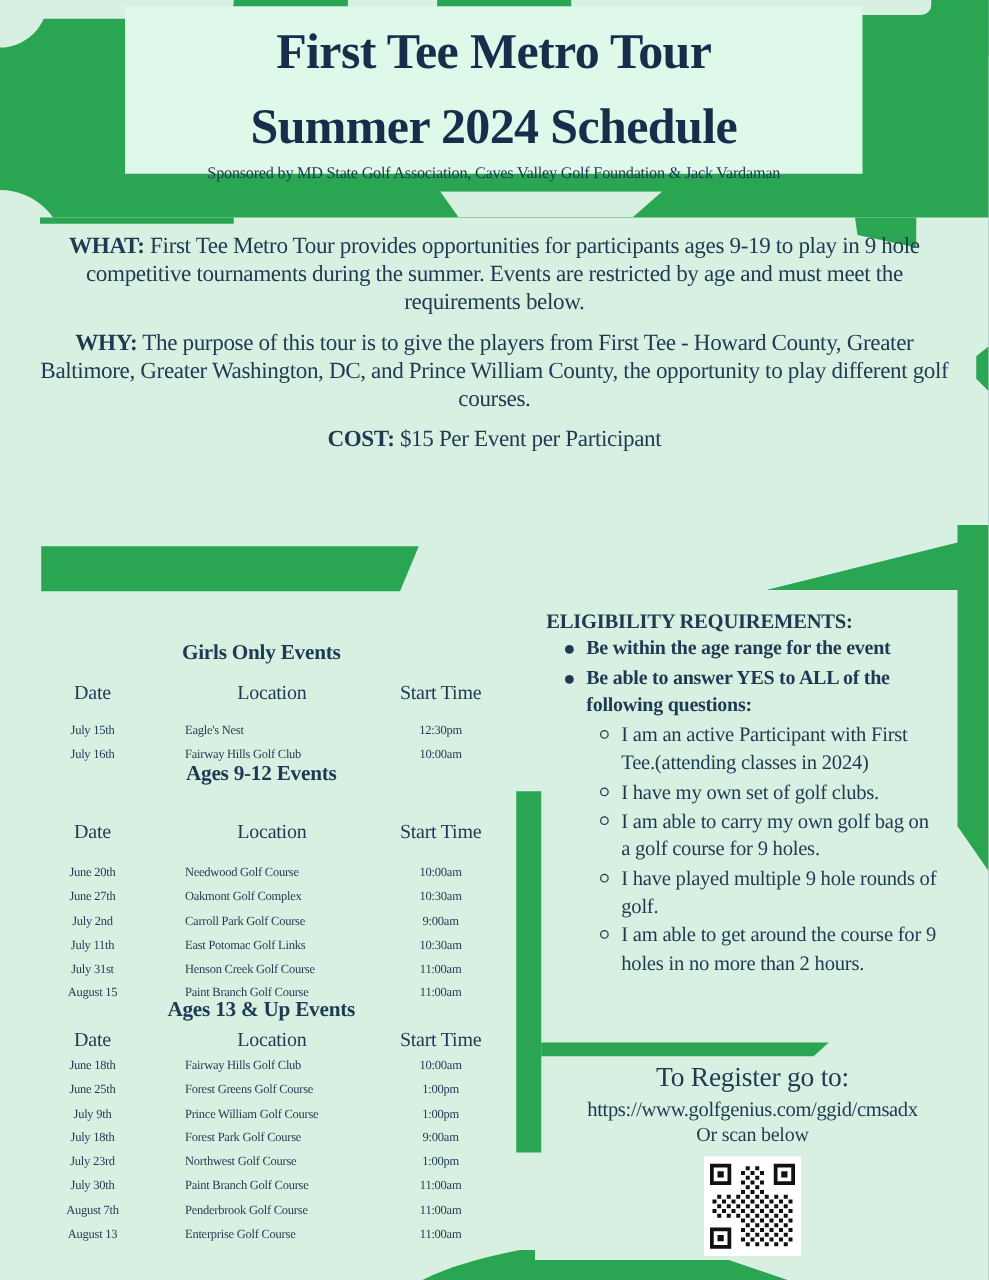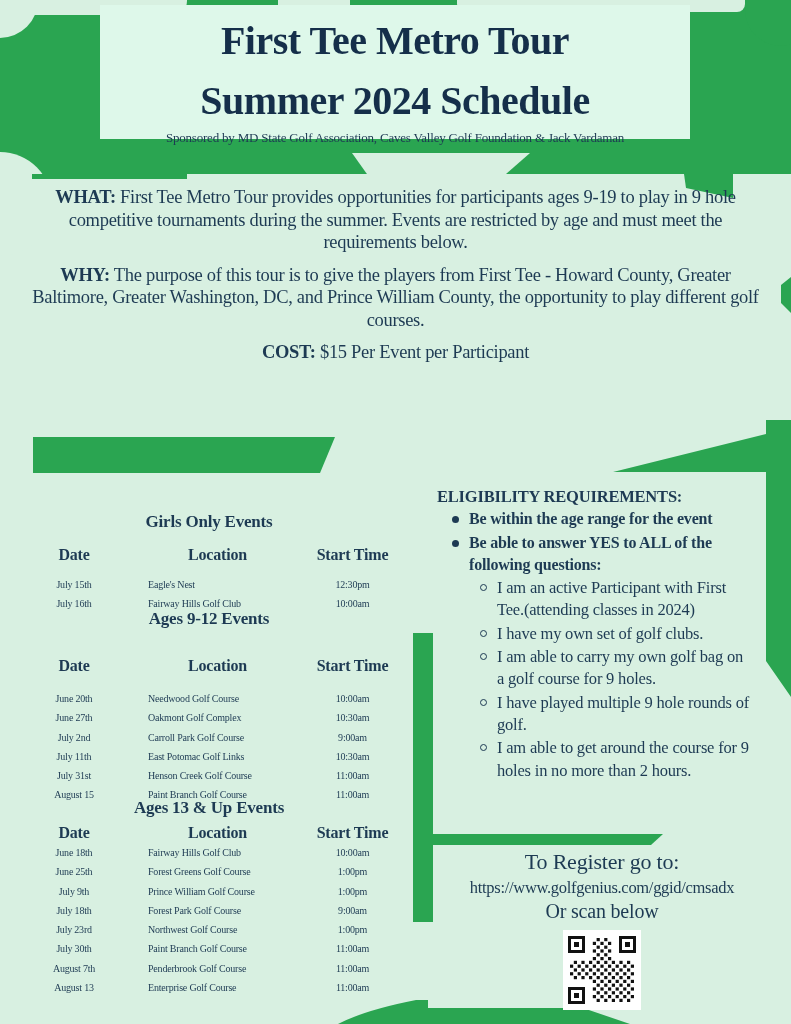--- a/index.html
+++ b/index.html
@@ -28,21 +28,21 @@
   
   .intro{position:absolute;left:30px;top:186px;width:731px;text-align:center;
          font-size:18.5px;line-height:22.5px;letter-spacing:-0.3px;}
   .intro p{margin:0 0 10px;}
   .intro p.reg{margin-top:14px;}
   .intro b{letter-spacing:-0.3px;}
   
   .tblock{position:absolute;left:28px;width:362px;}
   .tbl-title{font-size:17px;font-weight:bold;text-align:center;letter-spacing:-0.2px;}
   .thead,.trow{display:grid;grid-template-columns:92px 195px 75px;}
-  .thead{font-weight:bold;font-size:16px;line-height:19px;}
+  .thead{font-weight:normal;font-size:16px;line-height:19px;}
   .trow{font-size:10px;line-height:19.3px;}
   .c-date,.c-time{text-align:center;}
   .c-loc{text-align:left;padding-left:28px;}
   .thead .c-loc{text-align:center;padding-left:0;}
   #t1{top:512px;} #t1 .tbl-title{margin-bottom:13px;} #t1 .rows{margin-top:11px;}
   #t2{top:609px;} #t2 .tbl-title{margin-bottom:27px;} #t2 .rows{margin-top:14px;}
   #t3{top:798px;} #t3 .tbl-title{margin-bottom:5px;}  #t3 .rows{margin-top:1px;}
   
   .elig{position:absolute;left:437px;top:486px;width:330px;font-size:16.5px;line-height:22.3px;}
   .elig-head{font-weight:bold;font-size:16.5px;margin:0;}
@@ -50,21 +50,21 @@
   ul.main>li{position:relative;padding-left:32px;max-width:300px;margin-bottom:1px;}
   ul.main>li::before{content:"";position:absolute;left:15px;top:8px;width:7px;height:7px;border-radius:50%;background:var(--navy);}
   ul.sub{list-style:none;margin:0;padding:0 0 0 60px;font-weight:normal;font-size:16.5px;}
   ul.sub>li{position:relative;max-width:256px;margin-bottom:1px;}
   ul.sub>li::before{content:"";position:absolute;left:-17px;top:7px;width:7px;height:7px;border-radius:50%;
                     border:1.5px solid var(--navy);box-sizing:border-box;background:transparent;}
   
   .register{position:absolute;left:437px;top:848px;width:330px;text-align:center;}
   .reg-head{font-size:22px;font-weight:normal;margin:0;line-height:28px;letter-spacing:-0.2px;}
   .reg-url{font-size:16.5px;margin-top:2px;letter-spacing:-0.3px;}
-  .reg-scan{font-size:20px;margin-top:2px;}
+  .reg-scan{font-size:16px;margin-top:2px;}
   .qr{display:block;margin:7px auto 0;}
 </style>
 </head>
 <body>
 
 <div class="page">
 
   <div class="band">
     <div class="blob-tl-a"></div>
     <div class="blob-tl-b"></div>

